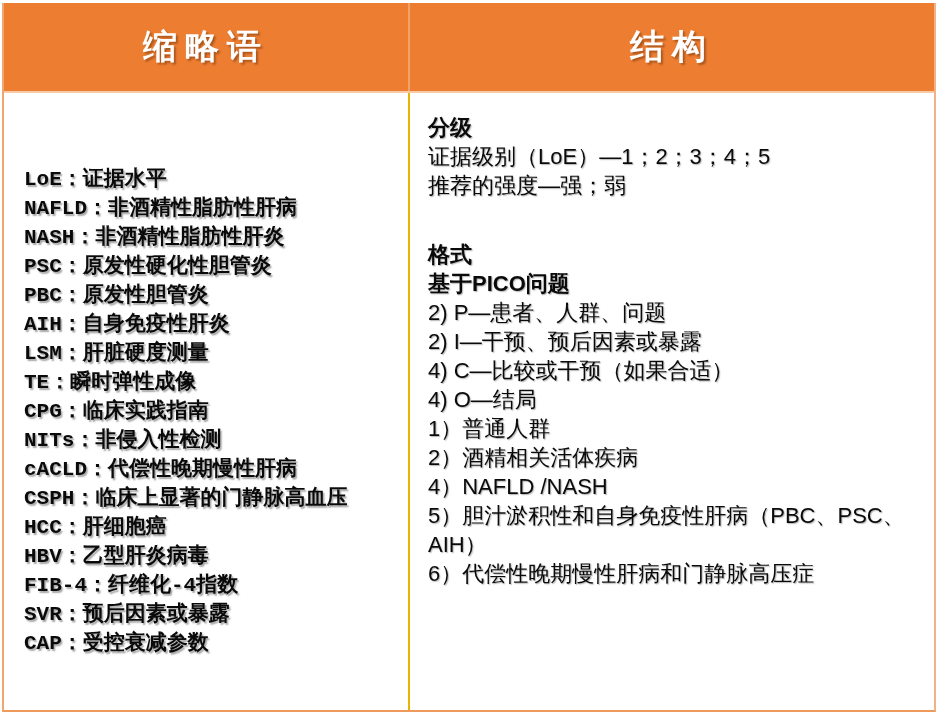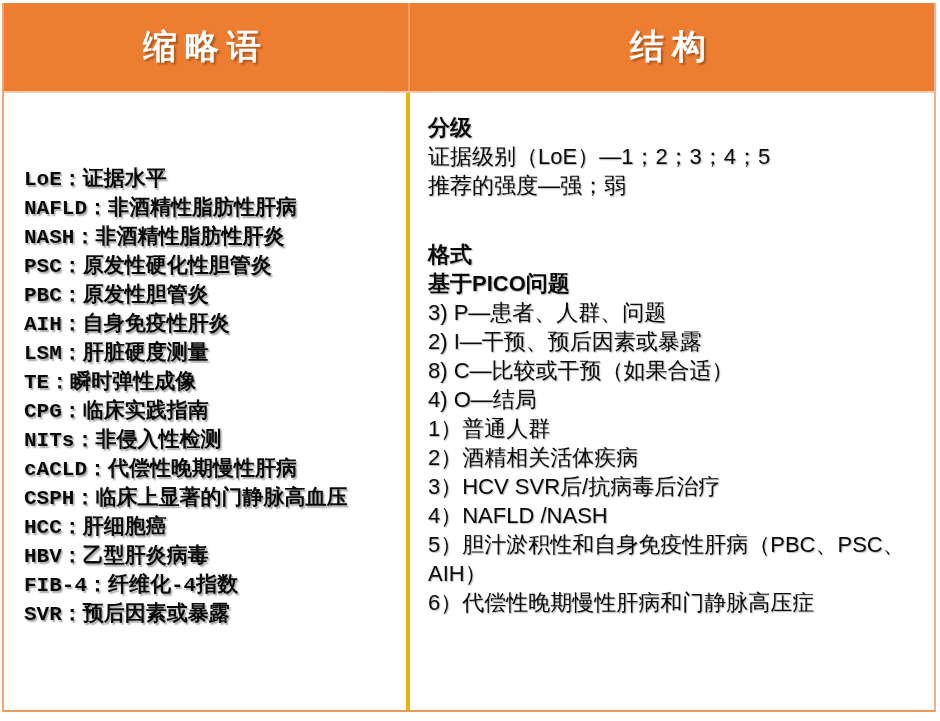--- a/index.html
+++ b/index.html
@@ -57,21 +57,21 @@
     display: flex;
     flex: 1;
     background: #ffffff;
   }
   .cell {
     box-sizing: border-box;
   }
   .cell.left {
     width: 406px;
     flex: 0 0 406px;
-    border-right: 4px solid #eab308;
+    border-right: 2px solid #eab308;
     padding: 72px 20px 0 20px;
   }
   .cell.right {
     flex: 1;
     padding: 20px 23px 0 18px;
   }
   .abbr-line {
     font-family: "Liberation Mono", "DejaVu Sans Mono", monospace;
     font-weight: bold;
     font-size: 21px;
@@ -117,35 +117,35 @@
         <div class="abbr-line">LSM：肝脏硬度测量</div>
         <div class="abbr-line">TE：瞬时弹性成像</div>
         <div class="abbr-line">CPG：临床实践指南</div>
         <div class="abbr-line">NITs：非侵入性检测</div>
         <div class="abbr-line">cACLD：代偿性晚期慢性肝病</div>
         <div class="abbr-line">CSPH：临床上显著的门静脉高血压</div>
         <div class="abbr-line">HCC：肝细胞癌</div>
         <div class="abbr-line">HBV：乙型肝炎病毒</div>
         <div class="abbr-line">FIB-4：纤维化-4指数</div>
         <div class="abbr-line">SVR：预后因素或暴露</div>
+        <div class="abbr-line">CAP：受控衰减参数</div>
       </div>
 
       <div class="cell right">
         <div class="struct-line bold">分级</div>
         <div class="struct-line">证据级别（LoE）—1；2；3；4；5</div>
         <div class="struct-line gap-1">推荐的强度—强；弱</div>
         <div class="struct-line bold gap-2">格式</div>
         <div class="struct-line bold">基于PICO问题</div>
-        <div class="struct-line">3) P—患者、人群、问题</div>
+        <div class="struct-line">2) P—患者、人群、问题</div>
         <div class="struct-line">2) I—干预、预后因素或暴露</div>
-        <div class="struct-line">8) C—比较或干预（如果合适）</div>
+        <div class="struct-line">4) C—比较或干预（如果合适）</div>
         <div class="struct-line">4) O—结局</div>
         <div class="struct-line">1）普通人群</div>
         <div class="struct-line">2）酒精相关活体疾病</div>
-        <div class="struct-line">3）HCV SVR后/抗病毒后治疗</div>
         <div class="struct-line">4）NAFLD /NASH</div>
         <div class="struct-line">5）胆汁淤积性和自身免疫性肝病（PBC、PSC、AIH）</div>
         <div class="struct-line">6）代偿性晚期慢性肝病和门静脉高压症</div>
       </div>
 
     </div>
   </div>
 </div>
 
 </body></html>

